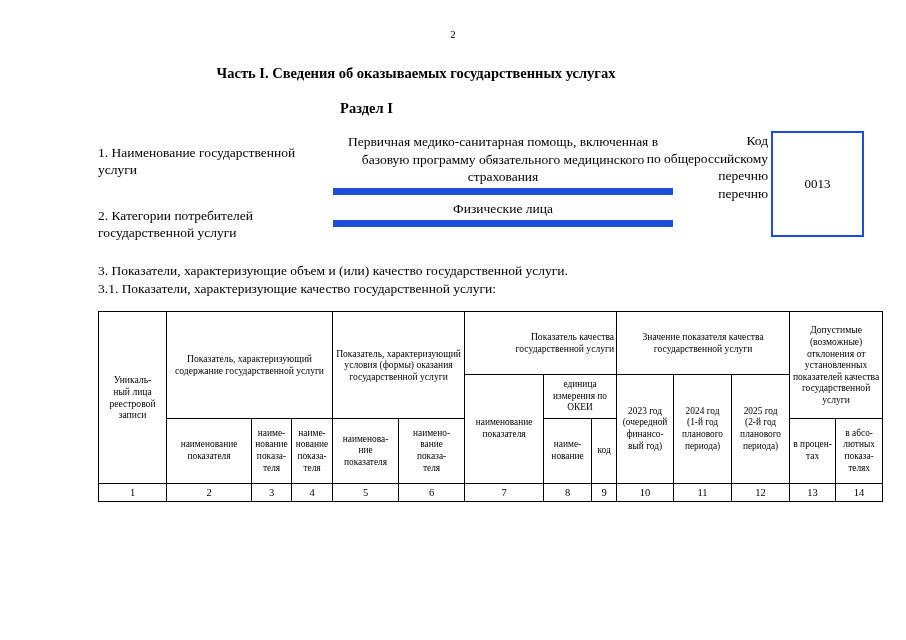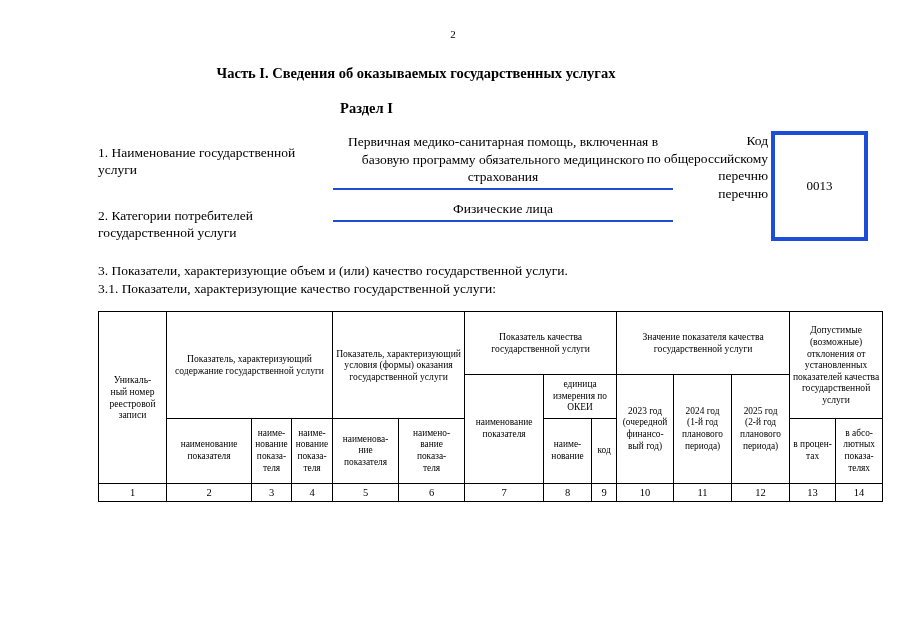--- a/index.html
+++ b/index.html
@@ -60,21 +60,21 @@
   }
   #label-service-name { top: 133px; left: 98px; width: 230px; }
   #label-consumers    { top: 196px; left: 98px; width: 230px; }
 
   
   .field-value {
     position: absolute;
     font-size: 13.5px;
     line-height: 17.5px;
     text-align: center;
-    border-bottom: 2px solid #1d4ed8;
+    border-bottom: 7px solid #1d4ed8;
     padding-bottom: 2px;
   }
   #value-service-name { top: 133px; left: 333px; width: 340px; }
   #value-consumers    { top: 200px; left: 333px; width: 340px; font-family: Liberation Serif, serif; }
 
   
   .code-caption {
     position: absolute;
     top: 132px;
     left: 600px;
@@ -84,21 +84,21 @@
     line-height: 17.5px;
   }
 
   
   .code-box {
     position: absolute;
     top: 131px;
     left: 771px;
     width: 89px;
     height: 102px;
-    border: 4px solid #1d4ed8;
+    border: 2px solid #1d4ed8;
     display: flex;
     align-items: center;
     justify-content: center;
     font-size: 13px;
   }
 
   
   .para {
     position: absolute;
     left: 98px;
@@ -187,27 +187,27 @@
         <col style="width:58px">
         <col style="width:58px">
         <col style="width:46px">
         <col style="width:47px">
       </colgroup>
 
       <tbody>
           <tr>
         <td class="grp" rowspan="3">
           <span>Уникаль-</span><br>
-          <span>ный номер</span><br>
+          <span>ный лица</span><br>
           <span>реестровой</span><br>
           <span>записи</span>
         </td>
         <td class="grp" colspan="3" rowspan="2" style="height:104px;">Показатель, характеризующий содержание государственной услуги</td>
         <td class="grp" colspan="2" rowspan="2">Показатель, характеризующий условия (формы) оказания государственной услуги</td>
-        <td class="grp" colspan="3" style="height:60px;">Показатель качества государственной услуги</td>
+        <td class="grp" colspan="3" style="height:60px;text-align:right;">Показатель качества государственной услуги</td>
         <td class="grp" colspan="3">Значение показателя качества государственной услуги</td>
         <td class="grp" colspan="2" rowspan="2">Допустимые (возможные) отклонения от установленных показателей качества государственной услуги</td>
       </tr>
 
       <tr>
         <td rowspan="2" class="sub" style="height:44px;">
           <span>наименование показателя</span>
         </td>
         <td class="sub" colspan="2">единица измерения по ОКЕИ</td>
         <td rowspan="2" class="sub">

